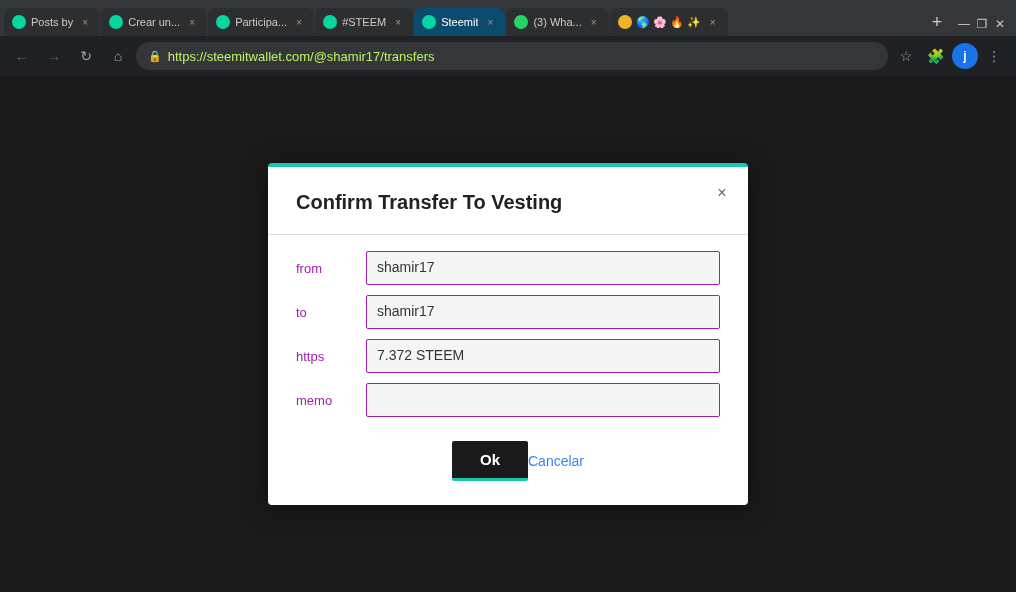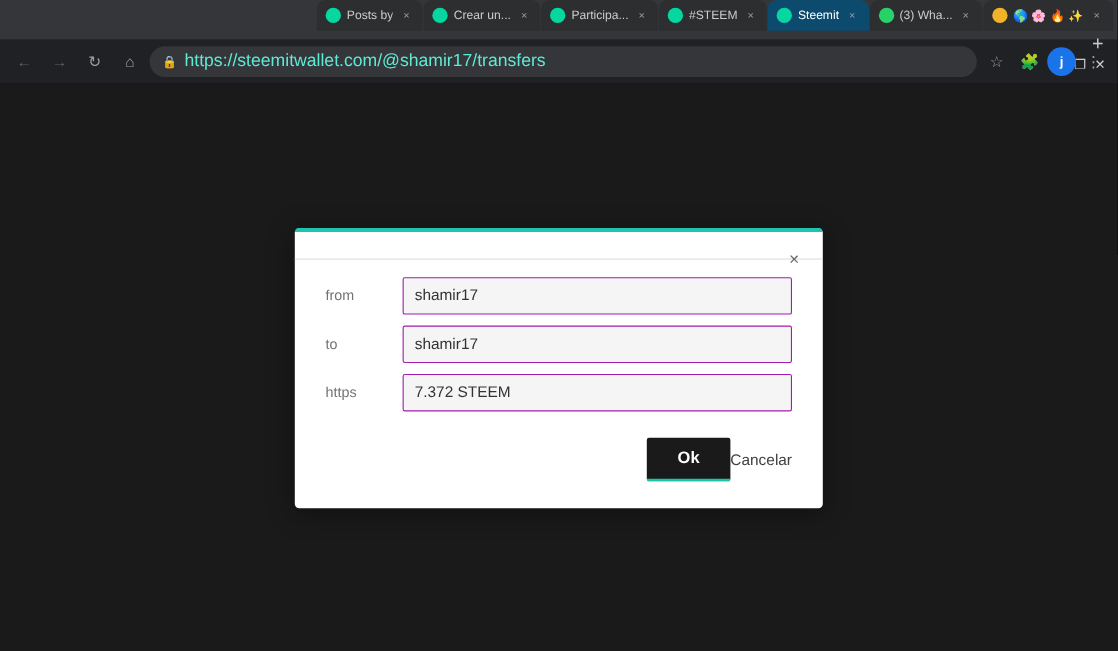--- a/index.html
+++ b/index.html
@@ -20,21 +20,20 @@
     }
 
     
     .tab-bar {
       display: flex;
       align-items: flex-end;
       height: 36px;
       background: #35363a;
       padding: 0 4px;
       gap: 1px;
-      flex-direction: column;
     }
 
     .tab {
       display: flex;
       align-items: center;
       height: 28px;
       padding: 0 8px;
       border-radius: 8px 8px 0 0;
       font-size: 11px;
       color: #ccc;
@@ -140,22 +139,22 @@
       font-size: 13px;
     }
 
     .address-bar .lock-icon {
       color: #9aa0a6;
       font-size: 11px;
     }
 
     .address-text {
       flex: 1;
-      font-size: 16px;
-      color: #5eead4;
+      font-size: 13px;
+      color: #bef264;
     }
 
     .toolbar-right {
       display: flex;
       align-items: center;
       gap: 2px;
     }
 
     .toolbar-btn {
       width: 28px;
@@ -234,60 +233,60 @@
 
     .dialog-field {
       display: flex;
       align-items: center;
       margin-bottom: 10px;
     }
 
     .field-label {
       width: 70px;
       font-size: 13px;
-      color: #737373;
+      color: #a21caf;
       flex-shrink: 0;
       padding-right: 8px;
     }
 
     .field-value {
       flex: 1;
       background: #f5f5f5;
       border: 1px solid #a21caf;
       border-radius: 2px;
       padding: 7px 10px;
       font-size: 14px;
       color: #333;
       min-height: 34px;
     }
 
     .dialog-actions {
       display: flex;
       align-items: center;
-      justify-content: flex-end;
+      justify-content: center;
       margin-top: 24px;
       padding-left: 20px;
     }
 
     .btn-ok {
       background: #1a1a1a;
       color: #fff;
       border: none;
       padding: 10px 28px;
       font-size: 15px;
       font-weight: 600;
       border-radius: 2px;
       cursor: pointer;
       border-bottom: 3px solid #1dc5ac;
     }
 
     .btn-cancel {
       background: none;
       border: none;
-      color: #404040;
+      color: #3b82f6;
       font-size: 14px;
       cursor: pointer;
     }
   </style>
 </head>
 <body>
 
 <div>
 
   <div class="browser-chrome">
@@ -356,35 +355,40 @@
         <div class="toolbar-btn">🧩</div>
         <div class="profile-btn">j</div>
         <div class="toolbar-btn">⋮</div>
       </div>
     </div>
   </div>
 
   <div class="page-content">
 
     <div class="dialog">
+      <div class="dialog-title">Confirm Transfer To Vesting</div>
       <div class="dialog-close">×</div>
       <div class="dialog-divider"></div>
 
       <div id="dialog-fields">
           <div class="dialog-field">
             <div class="field-label">from</div>
             <div class="field-value">shamir17</div>
           </div>
           <div class="dialog-field">
             <div class="field-label">to</div>
             <div class="field-value">shamir17</div>
           </div>
           <div class="dialog-field">
             <div class="field-label">https</div>
             <div class="field-value">7.372 STEEM</div>
+          </div>
+          <div class="dialog-field">
+            <div class="field-label">memo</div>
+            <div class="field-value"></div>
           </div>
         </div>
 
       <div class="dialog-actions">
         <button class="btn-ok">Ok</button>
         <button class="btn-cancel">Cancelar</button>
       </div>
     </div>
 
   </div>

